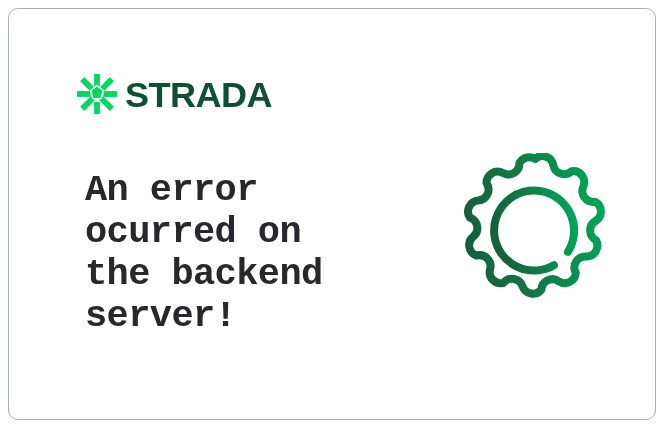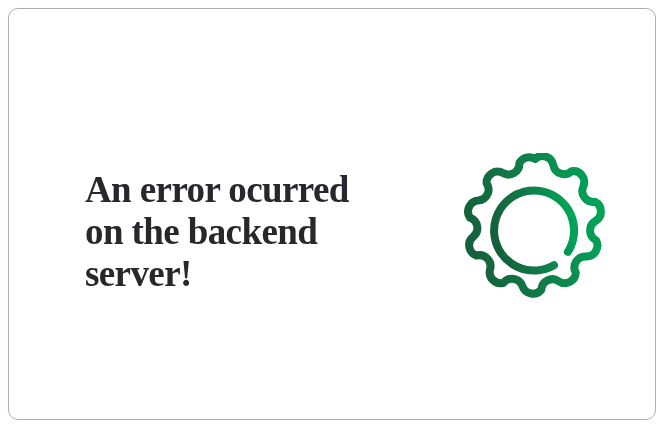--- a/index.html
+++ b/index.html
@@ -60,21 +60,21 @@
     position: absolute;
     left: 76px;
     top: 160px;
     width: 290px;
     margin: 0;
     font-size: 37px;
     line-height: 42px;
     font-weight: 700;
     letter-spacing: -0.6px;
     color: #27272c;
-    font-family: Liberation Serif, serif;
+    font-family: Liberation Mono, monospace;
   }
 
   
   .gear-wrap {
     position: absolute;
     left: 444px;
     top: 144px;
     width: 164px;
     height: 160px;
   }
@@ -82,20 +82,43 @@
     display: block;
     width: 164px;
     height: 160px;
   }
 </style>
 </head>
 <body>
 
 <div class="card">
 
+  <div class="brand">
+    <span class="brand-mark">
+      <svg class="brand-mark" viewBox="0 0 40 40" xmlns="http://www.w3.org/2000/svg" aria-hidden="true">
+        <g fill="#00d95f">
+
+          <rect x="0" y="17.1" width="13.6" height="5.8"></rect>
+          <rect x="26.4" y="17.1" width="13.6" height="5.8"></rect>
+
+          <rect x="17.1" y="0" width="5.8" height="12.2"></rect>
+          <rect x="17.1" y="27.8" width="5.8" height="12.2"></rect>
+
+          <rect x="17.1" y="-1" width="5.8" height="15" transform="rotate(45 20 20)"></rect>
+          <rect x="17.1" y="26" width="5.8" height="15" transform="rotate(45 20 20)"></rect>
+          <rect x="17.1" y="-1" width="5.8" height="15" transform="rotate(-45 20 20)"></rect>
+          <rect x="17.1" y="26" width="5.8" height="15" transform="rotate(-45 20 20)"></rect>
+
+          <path d="M20 10.5 L27.2 16.2 L24.4 25.2 L15.6 25.2 L12.8 16.2 Z" fill="#ffffff"></path>
+          <path d="M20 12.4 L25.6 16.9 L23.4 23.9 L16.6 23.9 L14.4 16.9 Z"></path>
+        </g>
+      </svg>
+    </span>
+    <span class="brand-word">STRADA</span>
+  </div>
 
   <h1 class="headline">An error ocurred on the backend server!</h1>
 
   <div class="gear-wrap">
     <svg class="gear-svg" viewBox="0 0 164 160" xmlns="http://www.w3.org/2000/svg" aria-hidden="true">
       <defs>
         <linearGradient id="gearGrad" x1="0" y1="0.55" x2="1" y2="0.35">
           <stop offset="0%" stop-color="#15603c"></stop>
           <stop offset="45%" stop-color="#117a47"></stop>
           <stop offset="100%" stop-color="#00a558"></stop>

